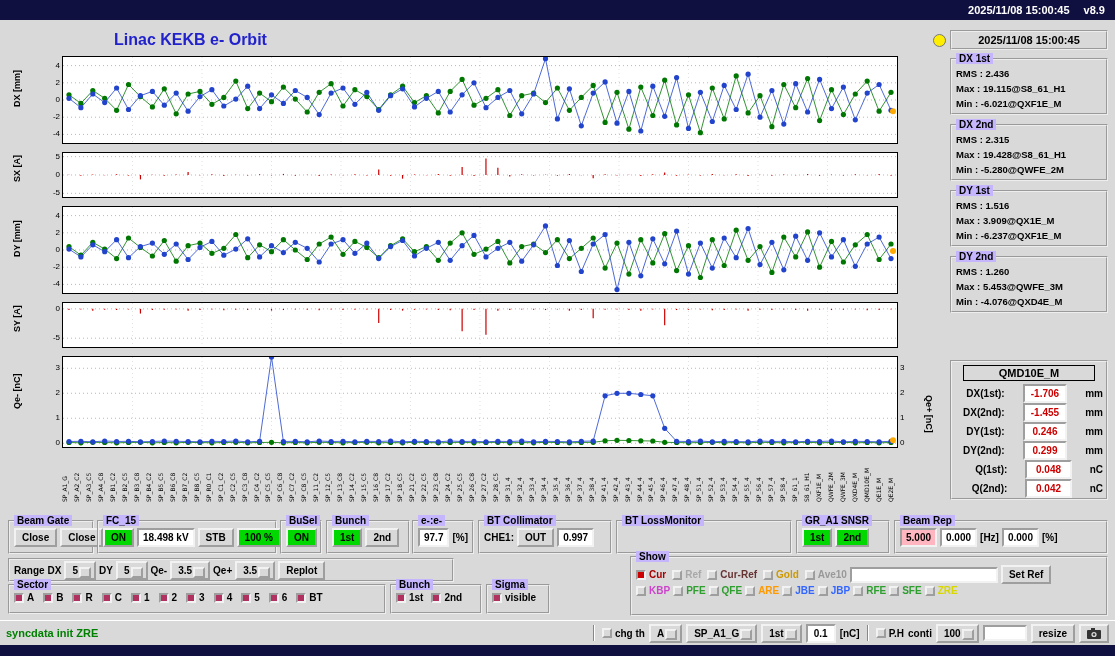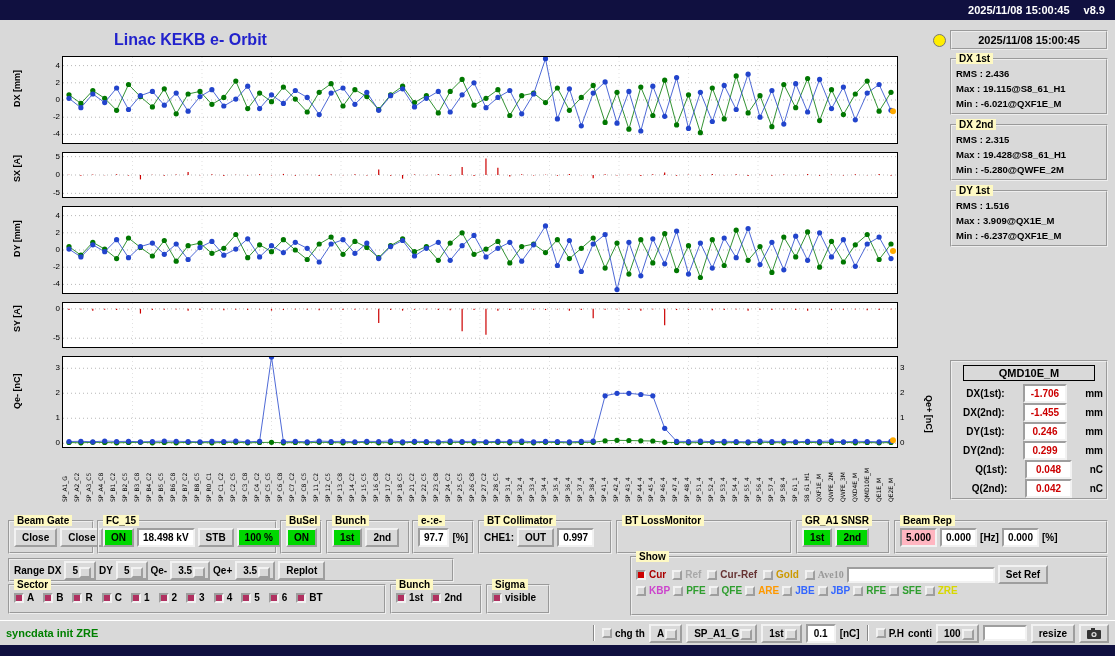--- a/index.html
+++ b/index.html
@@ -47,21 +47,21 @@
     font: 6px "DejaVu Sans", sans-serif; color:#000; overflow:hidden; line-height:1; }
 
   
   .run-indicator { position:absolute; left:933px; top:34px; width:13px; height:13px;
     border-radius:50%; background:#ffee00; border:1px solid #777; }
   .timestamp-box { position:absolute; left:950px; top:30px; width:158px; height:20px;
     border:2px groove #eee; font: bold 11px "Liberation Sans", sans-serif;
     display:flex; align-items:center; justify-content:center; }
   .stats-column { position:absolute; left:950px; top:58px; width:158px; }
   .groupbox { border:2px groove #eee; position:relative; }
-  .gb-label { position:absolute; top:-7px; left:4px; background:#fef9c3;
+  .gb-label { position:absolute; top:-7px; left:4px; background:#c4b5fd;
     font: bold 10px "Liberation Sans", sans-serif; padding:0 3px; white-space:nowrap; }
   .statbox { margin-bottom:9px; padding:6px 2px 2px 4px; }
   .stat-line { font: bold 9.5px "Liberation Sans", sans-serif; line-height:15px; white-space:nowrap; }
 
   .monitor-panel { position:absolute; left:950px; top:360px; width:158px; height:140px;
     border:2px groove #eee; padding:3px 3px; }
   .mon-title { border:1px solid #000; margin:0 8px 3px; text-align:center;
     font: bold 11px "Liberation Sans", sans-serif; padding:1px 0; }
   .mon-row { display:flex; align-items:center; gap:18px; height:18px; margin-bottom:1px; }
   .mon-label { width:55px; text-align:right; font: bold 10px "Liberation Sans", sans-serif; }
@@ -901,20 +901,26 @@
       <div class="stat-line">RMS : 2.315</div>
       <div class="stat-line">Max : 19.428@S8_61_H1</div>
       <div class="stat-line">Min : -5.280@QWFE_2M</div>
     </div>
     <div class="groupbox statbox">
       <span class="gb-label">DY 1st</span>
       <div class="stat-line">RMS : 1.516</div>
       <div class="stat-line">Max : 3.909@QX1E_M</div>
       <div class="stat-line">Min : -6.237@QXF1E_M</div>
     </div>
+    <div class="groupbox statbox">
+      <span class="gb-label">DY 2nd</span>
+      <div class="stat-line">RMS : 1.260</div>
+      <div class="stat-line">Max : 5.453@QWFE_3M</div>
+      <div class="stat-line">Min : -4.076@QXD4E_M</div>
+    </div>
   </div>
 
 <div class="monitor-panel">
   <div class="mon-title">QMD10E_M</div>
   <div>
       <div class="mon-row">
         <span class="mon-label">DX(1st):</span>
         <span class="entry red mon-val">-1.706</span>
         <span class="mon-unit">mm</span>
       </div>
@@ -1041,21 +1047,21 @@
         <span class="cb">
           <span class="ind"></span>
           <span class="cb-label" style="color: rgb(102, 51, 51);">Cur-Ref</span>
         </span>
         <span class="cb">
           <span class="ind"></span>
           <span class="cb-label" style="color: rgb(204, 153, 0);">Gold</span>
         </span>
         <span class="cb">
           <span class="ind"></span>
-          <span class="cb-label" style="color: rgb(153, 153, 153); font-family: Liberation Serif, serif;">Ave10</span>
+          <span class="cb-label" style="color: rgb(153, 153, 153);">Ave10</span>
         </span>
       </span>
     <span class="entry" style="width:148px;height:16px"></span>
     <span class="btn">Set Ref</span>
   </div>
   <div class="gb-row" style="margin-top:1px;">
       <span class="cb">
         <span class="ind"></span>
         <span class="cb-label" style="color: rgb(204, 68, 204);">KBP</span>
       </span>

